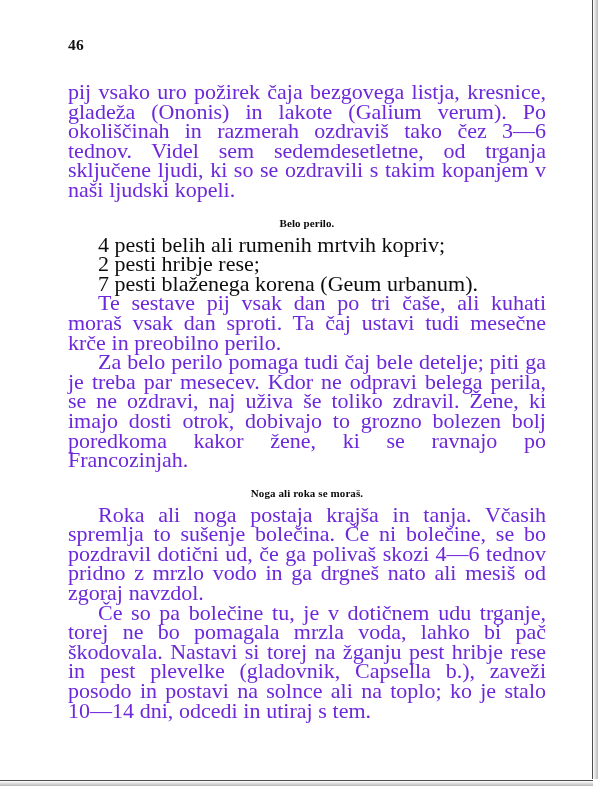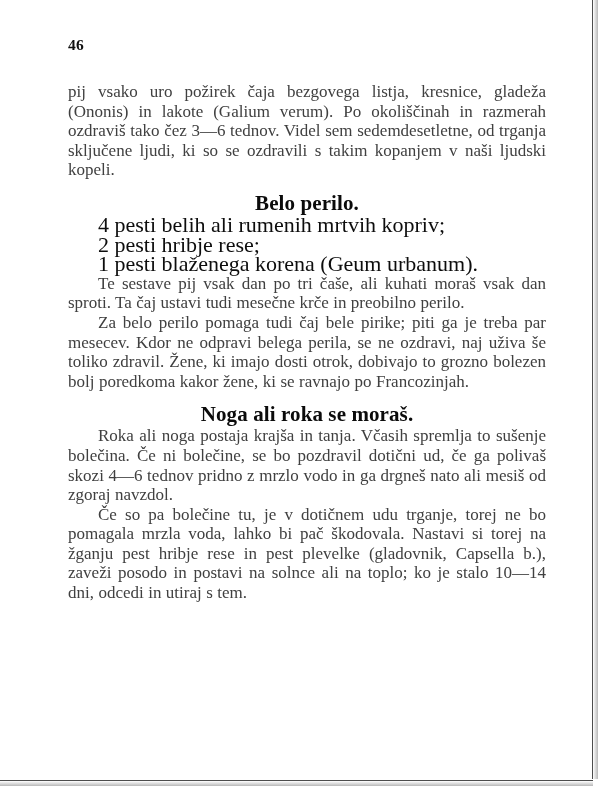--- a/index.html
+++ b/index.html
@@ -65,37 +65,37 @@
   .folio {
     font-size: 15.5px;
     font-weight: bold;
     color: #101010;
     letter-spacing: 0.2px;
     margin: 0 0 28px 0;
   }
 
   p.body-par {
     margin: 0;
-    font-size: 17px;
+    font-size: 22px;
     line-height: 19.6px;
-    color: #404040;
+    color: #6d28d9;
     text-align: justify;
     text-indent: 30px;
     -webkit-hyphens: none;
     hyphens: none;
     word-spacing: 0.2px;
   }
 
   p.body-par.no-indent {
     text-indent: 0;
   }
 
   h2.section-heading {
     margin: 13px 0 2px 0;
-    font-size: 21px;
+    font-size: 11px;
     line-height: 20px;
     font-weight: bold;
     text-align: center;
     color: #0b0b0b;
     letter-spacing: 0.1px;
   }
 
   ul.ingredient-list {
     list-style: none;
     margin: 0;
@@ -123,27 +123,27 @@
     <div class="folio">46</div>
 
     <p class="body-par no-indent">pij vsako uro požirek čaja bezgovega listja, kresnice, gladeža (Ononis) in lakote (Galium verum). Po okoliščinah in razmerah ozdraviš tako čez 3—6 tednov. Videl sem sedemdesetletne, od trganja sključene ljudi, ki so se ozdravili s takim kopanjem v naši ljudski kopeli.</p>
 
     <h2 class="section-heading">Belo perilo.</h2>
 
 
     <ul class="ingredient-list">
       <li>4 pesti belih ali rumenih mrtvih kopriv;</li>
       <li>2 pesti hribje rese;</li>
-      <li>1 pesti blaženega korena (Geum urbanum).</li>
+      <li>7 pesti blaženega korena (Geum urbanum).</li>
     </ul>
 
 
     <p class="body-par">Te sestave pij vsak dan po tri čaše, ali kuhati moraš vsak dan sproti. Ta čaj ustavi tudi mesečne krče in preobilno perilo.</p>
 
-    <p class="body-par">Za belo perilo pomaga tudi čaj bele pirike; piti ga je treba par mesecev. Kdor ne odpravi belega perila, se ne ozdravi, naj uživa še toliko zdravil. Žene, ki imajo dosti otrok, dobivajo to grozno bolezen bolj poredkoma kakor žene, ki se ravnajo po Francozinjah.</p>
+    <p class="body-par">Za belo perilo pomaga tudi čaj bele detelje; piti ga je treba par mesecev. Kdor ne odpravi belega perila, se ne ozdravi, naj uživa še toliko zdravil. Žene, ki imajo dosti otrok, dobivajo to grozno bolezen bolj poredkoma kakor žene, ki se ravnajo po Francozinjah.</p>
 
     <h2 class="section-heading">Noga ali roka se moraš.</h2>
 
     <p class="body-par">Roka ali noga postaja krajša in tanja. Včasih spremlja to sušenje bolečina. Če ni bolečine, se bo pozdravil dotični ud, če ga polivaš skozi 4—6 tednov pridno z mrzlo vodo in ga drgneš nato ali mesiš od zgoraj navzdol.</p>
 
     <p class="body-par">Če so pa bolečine tu, je v dotičnem udu trganje, torej ne bo pomagala mrzla voda, lahko bi pač škodovala. Nastavi si torej na žganju pest hribje rese in pest plevelke (gladovnik, Capsella b.), zaveži posodo in postavi na solnce ali na toplo; ko je stalo 10—14 dni, odcedi in utiraj s tem.</p>
 
   </div>
 </div>
 

